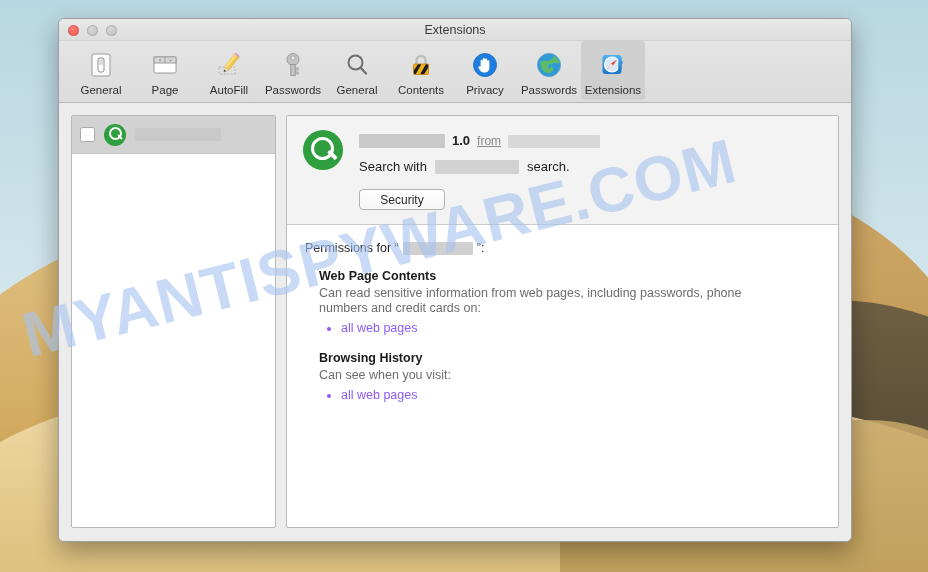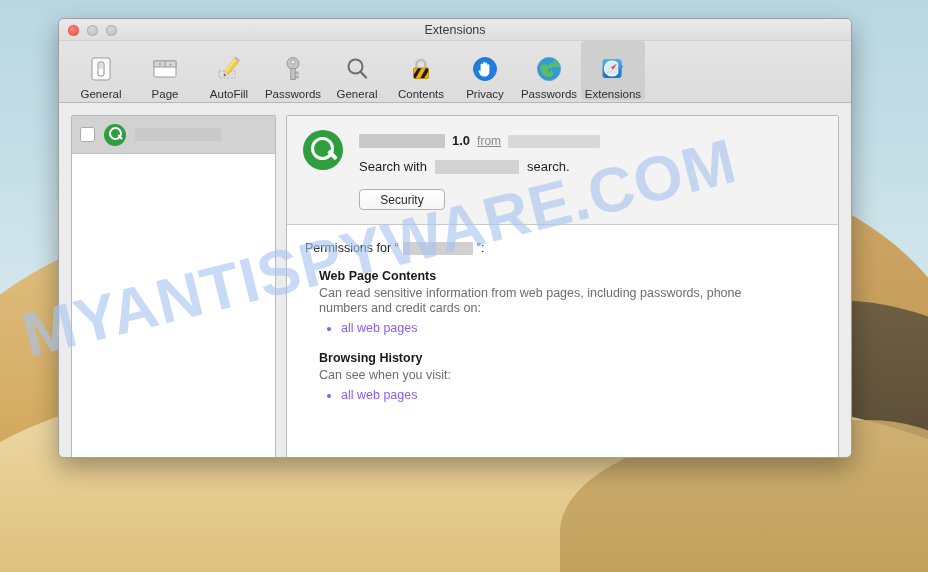--- a/index.html
+++ b/index.html
@@ -68,21 +68,21 @@
     z-index: 40;
     font-family: "Liberation Sans", sans-serif;
   }
 
   
   #window {
     position: absolute;
     left: 58px;
     top: 18px;
     width: 794px;
-    height: 440px;
+    height: 524px;
     background: #ececec;
     border: 1px solid #9e9e9e;
     border-radius: 6px;
     box-shadow: 0 10px 26px rgba(0,0,0,.33);
     overflow: hidden;
     z-index: 20;
   }
 
   
   #titlebar {
@@ -123,21 +123,21 @@
     padding-left: 10px;
     gap: 0px;
   }
   .tb-item {
     width: 64px;
     height: 59px;
     padding-top: 3px;
     display: flex;
     flex-direction: column;
     align-items: center;
-    justify-content: flex-end;
+    justify-content: center;
     border-radius: 4px;
     cursor: default;
   }
   .tb-item.selected { background: #cfcfcf; }
   .tb-icon {
     width: 32px; height: 32px;
     display: flex; align-items: center; justify-content: center;
   }
   .tb-label {
     margin-top: 3px;

